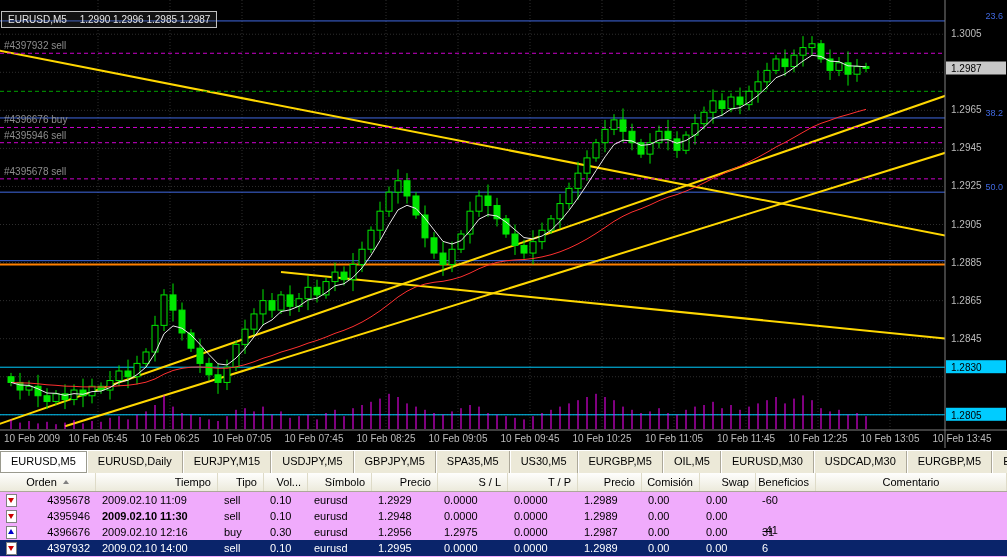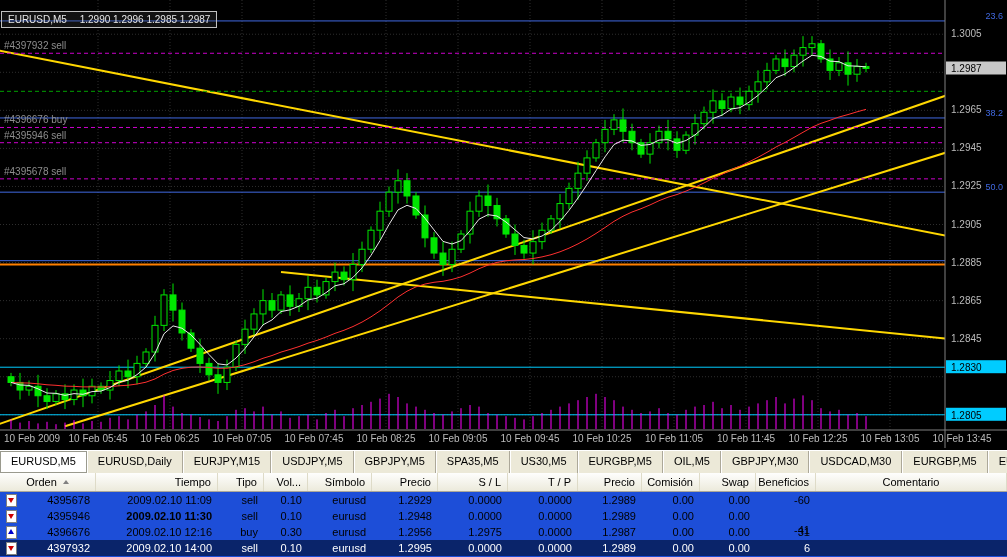--- a/index.html
+++ b/index.html
@@ -11,31 +11,31 @@
        border:1px solid #C0C0C0;color:#E6E6E6;background:rgba(70,70,70,0.25);white-space:nowrap;font-size:10px;}
   #title-overlay .sym{margin-right:10px;}
   .order-label{position:absolute;left:4px;color:#8E8E8E;font-size:10px;white-space:nowrap;}
   
   #tabs{position:absolute;top:450px;left:0;width:1007px;height:22px;background:#ECE9D8;
         border-top:1px solid #FFFFFF;border-bottom:1px solid #ACA899;display:flex;overflow:hidden;}
   .tab{flex:0 0 auto;line-height:19px;padding:1px 10px 0;border-right:1px solid #ACA899;
        border-left:1px solid #FFFFFF;color:#000;white-space:nowrap;cursor:default;}
   .tab.active{background:#FFFFFF;border:1px solid #9A9A8E;padding-top:0;}
   
-  #orders-panel{position:absolute;top:473px;left:0;width:1007px;bottom:0;background:#1d4ed8;}
+  #orders-panel{position:absolute;top:473px;left:0;width:1007px;bottom:0;background:#f0abfc;}
   #orders-header{display:flex;height:18px;background:linear-gradient(#FEFEFD,#ECEADB);
         border-bottom:1px solid #ACA899;}
   .hcell{box-sizing:border-box;display:flex;align-items:center;justify-content:flex-end;
         padding:0 6px;border-right:1px solid #DEDBC8;color:#000;white-space:nowrap;overflow:hidden;}
   .hcell.center{justify-content:center;}
   .caret{width:0;height:0;border-left:3px solid transparent;border-right:3px solid transparent;
         border-bottom:4px solid #808080;margin-left:6px;}
   .row{display:flex;height:16px;align-items:center;color:#000;}
   .row.selected{background:#0A246A;color:#FFFFFF;}
-  .cell{box-sizing:border-box;padding:0 6px;text-align:right;white-space:nowrap;overflow:hidden;}
+  .cell{box-sizing:border-box;padding:0 6px;white-space:nowrap;overflow:hidden;}
   .cell.c0{display:flex;align-items:center;text-align:left;}
   .onum{flex:1;text-align:right;}
   .oicon{width:9px;height:11px;border:1px solid #808080;background:#FFFFFF;position:relative;flex:0 0 auto;}
   .oarrow{position:absolute;left:1px;width:0;height:0;border-left:3px solid transparent;border-right:3px solid transparent;}
   .oarrow.sell{top:3px;border-top:5px solid #CC0000;}
   .oarrow.buy{top:2px;border-bottom:5px solid #0000CC;}
 </style>
 </head>
 <body>
 
@@ -435,21 +435,21 @@
   <div id="tabs">
       <div class="tab active">EURUSD,M5</div>
       <div class="tab">EURUSD,Daily</div>
       <div class="tab">EURJPY,M15</div>
       <div class="tab">USDJPY,M5</div>
       <div class="tab">GBPJPY,M5</div>
       <div class="tab">SPA35,M5</div>
       <div class="tab">US30,M5</div>
       <div class="tab">EURGBP,M5</div>
       <div class="tab">OIL,M5</div>
-      <div class="tab">GBPJPY,M30</div>
+      <div class="tab">EURUSD,M30</div>
       <div class="tab">USDCAD,M30</div>
       <div class="tab">EURGBP,M5</div>
       <div class="tab">EURUS</div>
     </div>
   <div id="orders-panel">
     <div id="orders-header">
         <div class="hcell center" style="width: 96px;">
           <span>Orden</span>
           <span class="caret"></span>
         </div>

